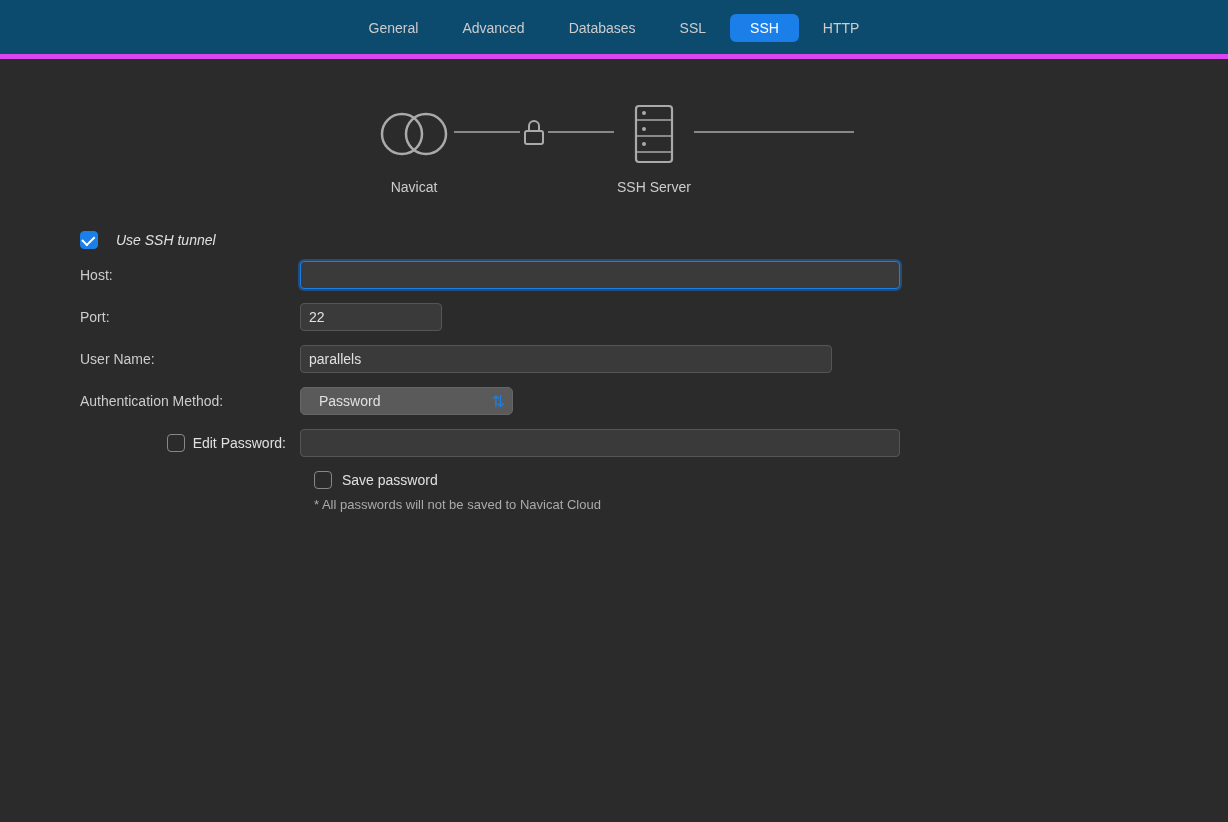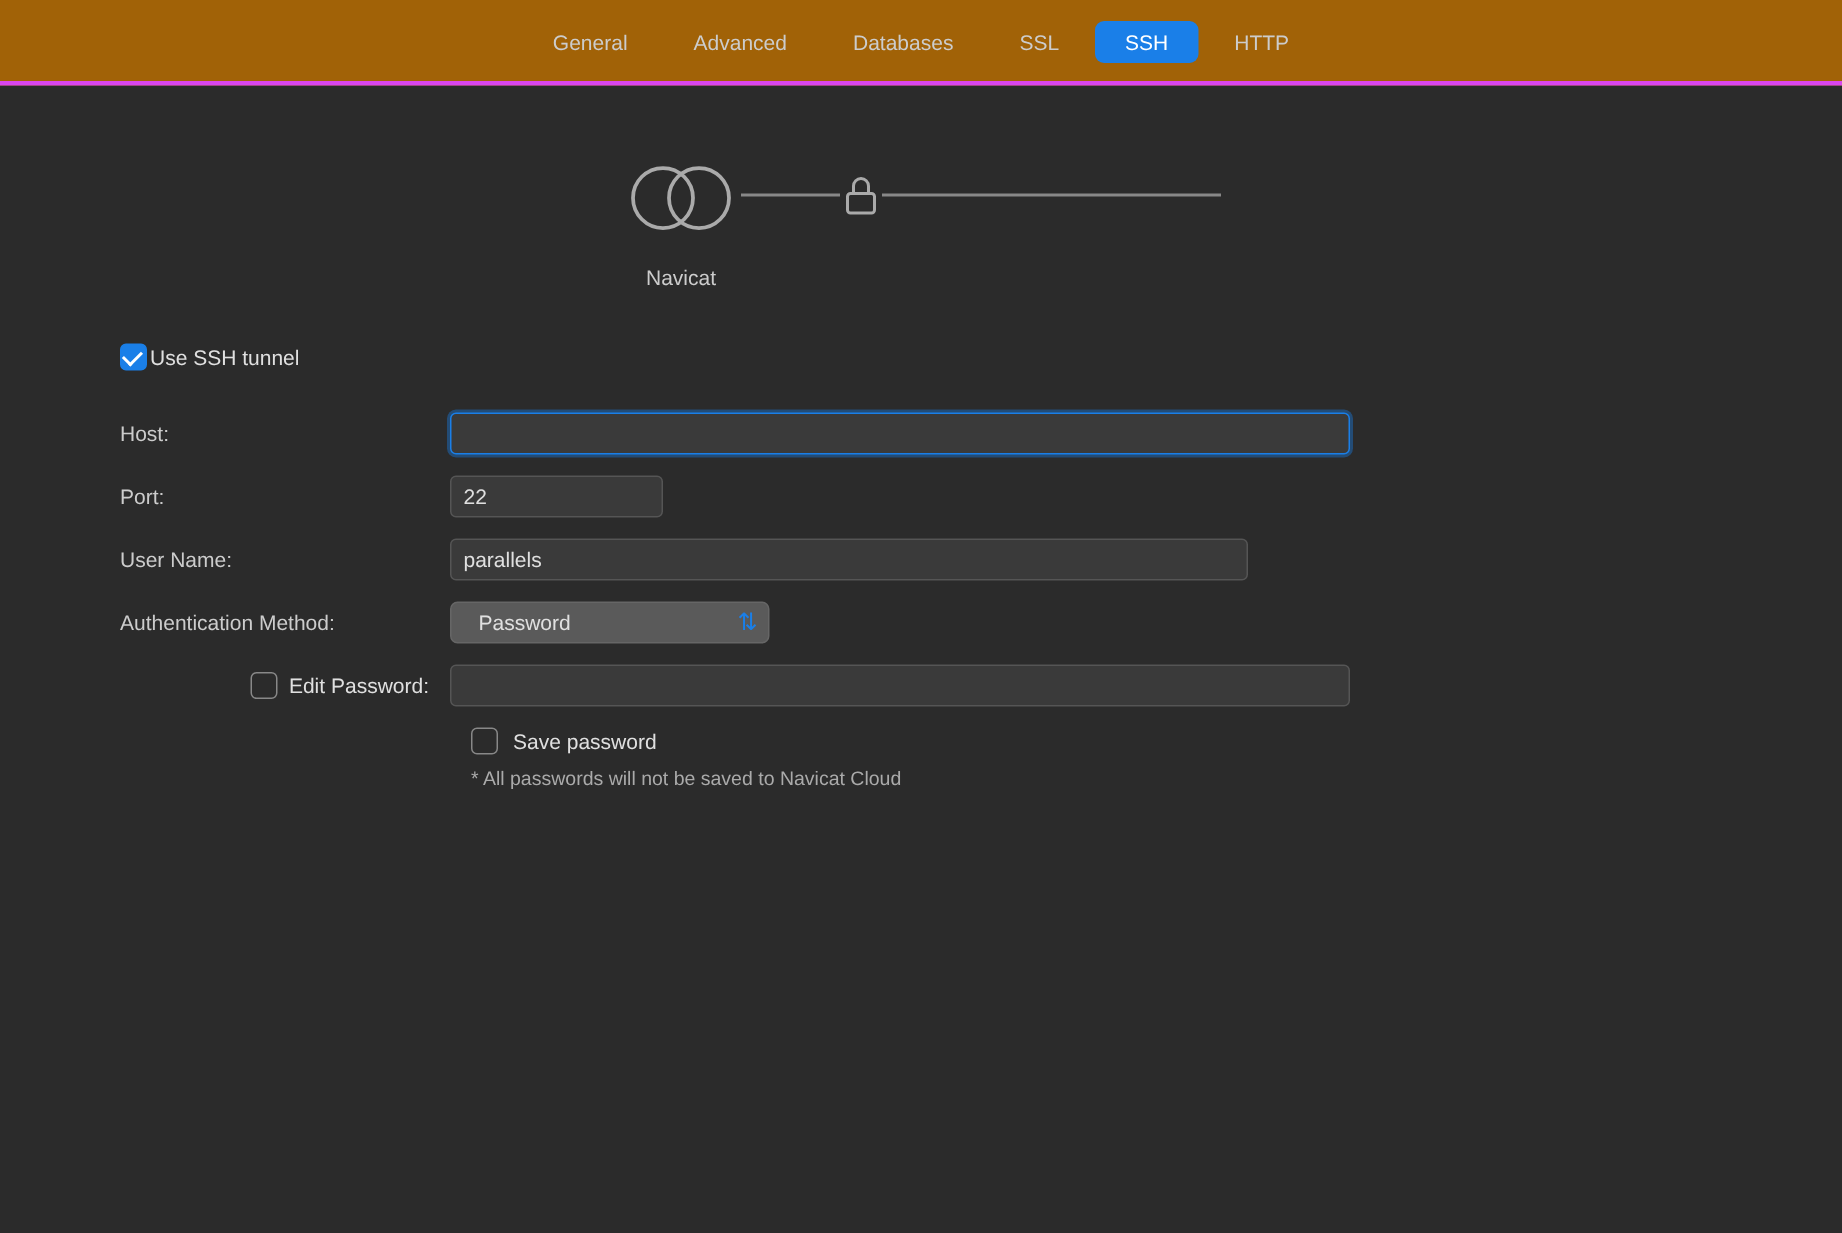--- a/index.html
+++ b/index.html
@@ -14,22 +14,22 @@
       overflow: hidden;
     }
 
     
     .tab-bar {
       display: flex;
       align-items: flex-start;
       justify-content: center;
       gap: 4px;
       padding: 14px 0 12px;
-      border-bottom: 3px solid #d946ef;
-      background: #a16207;
+      border-bottom: 5px solid #d946ef;
+      background: #0c4a6e;
     }
 
     .tab {
       padding: 6px 20px;
       border-radius: 6px;
       cursor: pointer;
       font-size: 14px;
       color: #ccc;
       background: transparent;
       border: none;
@@ -109,22 +109,23 @@
     }
 
     
     .form-section {
       padding-left: 20px;
     }
 
     .ssh-checkbox-row {
       display: flex;
       align-items: center;
-      gap: 2px;
-      margin-bottom: 28px;
+      gap: 18px;
+      margin-bottom: 12px;
+      font-style: italic;
     }
 
     .form-row {
       display: flex;
       align-items: center;
       margin-bottom: 14px;
     }
 
     .form-label {
       text-align: left;
@@ -296,20 +297,37 @@
         <div class="lock-icon">
           <svg width="26" height="28" viewBox="0 0 26 28" stroke="#aaa" stroke-width="2">
             <rect x="4" y="13" width="18" height="13" rx="2" fill="none" stroke="#aaa" stroke-width="2"></rect>
             <path d="M8 13v-5a5 5 0 0 1 10 0v5" fill="none" stroke="#aaa" stroke-width="2"></path>
           </svg>
         </div>
         <div class="line-segment"></div>
       </div>
     </div>
 
+    <div class="diagram-item">
+      <div class="diagram-icon">
+        <svg width="56" height="65" viewBox="0 0 56 65" stroke="#aaa" stroke-width="2" fill="none">
+
+          <rect x="10" y="4" width="36" height="56" rx="3" stroke="#aaa" stroke-width="2.2"></rect>
+
+          <line x1="10" y1="18" x2="46" y2="18" stroke="#aaa" stroke-width="1.5"></line>
+          <line x1="10" y1="34" x2="46" y2="34" stroke="#aaa" stroke-width="1.5"></line>
+          <line x1="10" y1="50" x2="46" y2="50" stroke="#aaa" stroke-width="1.5"></line>
+
+          <circle cx="18" cy="11" r="2" fill="#aaa" stroke="none"></circle>
+          <circle cx="18" cy="27" r="2" fill="#aaa" stroke="none"></circle>
+          <circle cx="18" cy="42" r="2" fill="#aaa" stroke="none"></circle>
+        </svg>
+      </div>
+      <span class="diagram-label">SSH Server</span>
+    </div>
 
     <div class="diagram-line">
       <div class="diagram-line-inner">
         <div class="line-segment" style="flex:1;"></div>
       </div>
     </div>
 
   </div>
 
   <div class="form-section">

